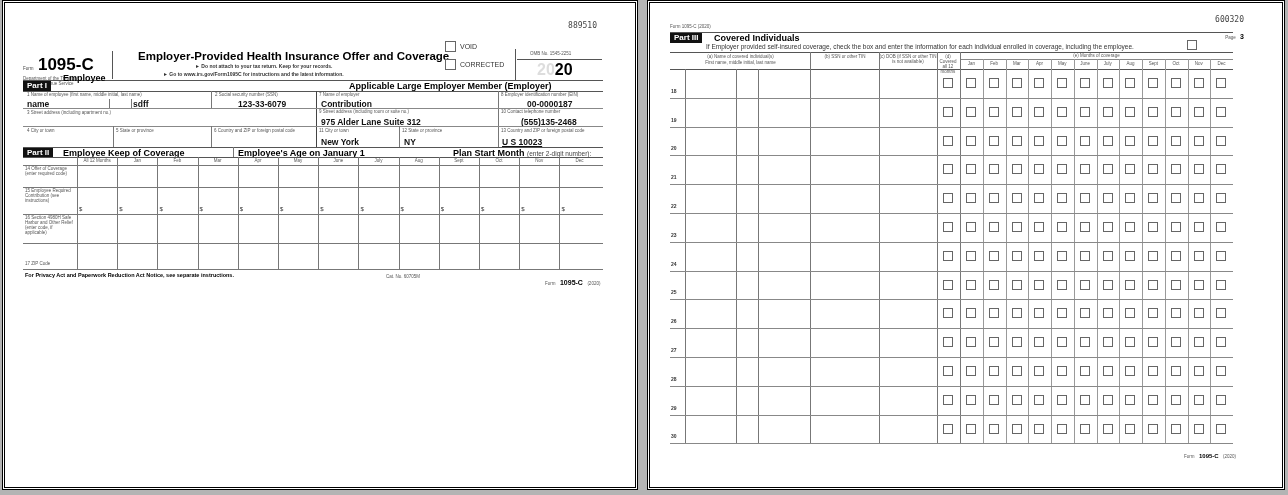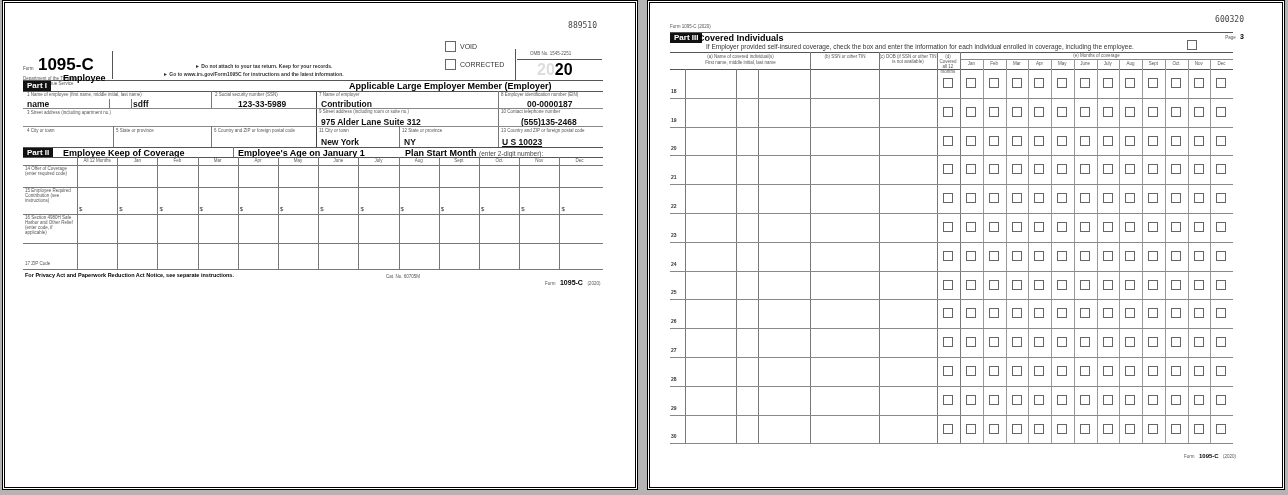--- a/index.html
+++ b/index.html
@@ -12,35 +12,36 @@
   #page2 { left: 647px; width: 638px; }
   .abs { position: absolute; }
   .tiny { font-size: 4.5px; color: #555; }
   .val { font-size: 8.5px; font-weight: bold; color: #111; }
   .hline { position: absolute; height: 1px; background: #555; }
   .vline { position: absolute; width: 1px; background: #777; }
   .partlabel { position: absolute; background: #111; color: #fff; font-weight: bold; font-size: 8px; padding: 0 4px; line-height: 10px; }
   .parttitle { position: absolute; font-weight: bold; font-size: 9px; }
   .cb { position: absolute; border: 1px solid #666; background: #fff; }
   .ctr { text-align: center; }
-  .bold { font-weight: bold; }
+  .bold { font-weight: bold; margin-left: 48px; }
 </style>
 </head>
 <body>
 
 <div id="page1" class="page">
   <div class="abs" style="right:38px;top:18px;font-size:8px;font-family:'DejaVu Sans Mono',monospace;color:#444;">889510</div>
 
   <div class="abs" style="left:18px;top:52px;">
     <span style="font-size:4.5px;color:#444;">Form</span>
     <span style="font-size:17px;font-weight:bold;">1095-C</span>
     <div class="tiny" style="line-height:5px;margin-top:1px;">Department of the Treasury</div>
     <div class="tiny" style="line-height:5px;">Internal Revenue Service</div>
   </div>
   <div class="vline" style="left:107px;top:48px;height:28px;background:#555;"></div>
+  <div class="abs" style="left:133px;top:47px;font-size:11.5px;font-weight:bold;">Employer-Provided Health Insurance Offer and Coverage</div>
   <div class="abs" style="left:190px;top:60px;font-size:5px;font-weight:bold;color:#333;">► Do not attach to your tax return. Keep for your records.</div>
   <div class="abs" style="left:158px;top:68px;font-size:5px;font-weight:bold;color:#333;">► Go to www.irs.gov/Form1095C for instructions and the latest information.</div>
 
   <div class="cb" style="left:440px;top:38px;width:11px;height:11px;"></div>
   <div class="abs" style="left:455px;top:40px;font-size:7px;color:#333;">VOID</div>
   <div class="cb" style="left:440px;top:56px;width:11px;height:11px;"></div>
   <div class="abs" style="left:455px;top:58px;font-size:7px;color:#333;">CORRECTED</div>
 
   <div class="vline" style="left:510px;top:46px;height:32px;background:#555;"></div>
   <div class="abs tiny" style="left:525px;top:48px;">OMB No. 1545-2251</div>
@@ -55,21 +56,21 @@
   <div class="parttitle" style="left:344px;top:78px;">Applicable Large Employer Member (Employer)</div>
   <div class="hline" style="left:18px;top:88px;width:580px;"></div>
 
   <div class="abs tiny" style="left:22px;top:89px;">1 Name of employee (first name, middle initial, last name)</div>
   <div class="abs val" style="left:22px;top:96px;">name</div>
   <div class="vline" style="left:104px;top:96px;height:9px;"></div>
   <div class="vline" style="left:126px;top:96px;height:9px;"></div>
   <div class="abs val" style="left:128px;top:96px;">sdff</div>
   <div class="vline" style="left:206px;top:88px;height:17px;"></div>
   <div class="abs tiny" style="left:210px;top:89px;">2 Social security number (SSN)</div>
-  <div class="abs val" style="left:233px;top:96px;">123-33-5989</div>
+  <div class="abs val" style="left:233px;top:96px;">123-33-6079</div>
 
   <div class="vline" style="left:311px;top:88px;height:57px;background:#444;"></div>
   <div class="abs tiny" style="left:314px;top:89px;">7 Name of employer</div>
   <div class="abs val" style="left:316px;top:96px;">Contribution</div>
   <div class="vline" style="left:493px;top:88px;height:57px;"></div>
   <div class="abs tiny" style="left:496px;top:89px;">8 Employer identification number (EIN)</div>
   <div class="abs val" style="left:522px;top:96px;">00-0000187</div>
   <div class="hline" style="left:18px;top:105px;width:580px;background:#888;"></div>
 
   <div class="abs tiny" style="left:22px;top:107px;">3 Street address (including apartment no.)</div>
@@ -217,21 +218,21 @@
 
 <div id="page2" class="page">
   <div class="abs tiny" style="left:20px;top:21px;">Form 1095-C (2020)</div>
   <div class="abs" style="right:38px;top:12px;font-size:8px;font-family:'DejaVu Sans Mono',monospace;color:#444;">600320</div>
   <div class="abs" style="right:38px;top:22px;">
     <span class="tiny">Page</span>
     <span style="font-size:7px;font-weight:bold;">3</span>
   </div>
   <div class="hline" style="left:20px;top:29px;width:563px;"></div>
   <div class="partlabel" style="left:20px;top:30px;">Part III</div>
-  <div class="parttitle" style="left:48px;top:30px;">Covered Individuals</div>
+  <div class="parttitle" style="left:64px;top:30px;">Covered Individuals</div>
   <div class="abs" style="left:56px;top:40px;font-size:6.5px;color:#333;">If Employer provided self-insured coverage, check the box and enter the information for each individual enrolled in coverage, including the employee.</div>
   <div class="cb" style="left:537px;top:37px;width:10px;height:10px;"></div>
   <div class="hline" style="left:20px;top:49px;width:563px;"></div>
 
   <div id="p3-grid">
       <div class="abs tiny ctr" style="left: 23px; top: 51px; width: 135px; line-height: 5px;">(a) Name of covered individual(s)</div>
       <div class="abs tiny ctr" style="left: 23px; top: 57px; width: 135px; line-height: 5px;">First name, middle initial, last name</div>
       <div class="abs tiny ctr" style="left: 160px; top: 51px; width: 70px; line-height: 5px;">(b) SSN or other TIN</div>
       <div class="abs tiny ctr" style="left: 229px; top: 51px; width: 58px; line-height: 5px;">(c) DOB (if SSN or other TIN is not available)</div>
       <div class="abs tiny ctr" style="left: 287px; top: 51px; width: 22px; line-height: 5px;">(d) Covered all 12 months</div>

